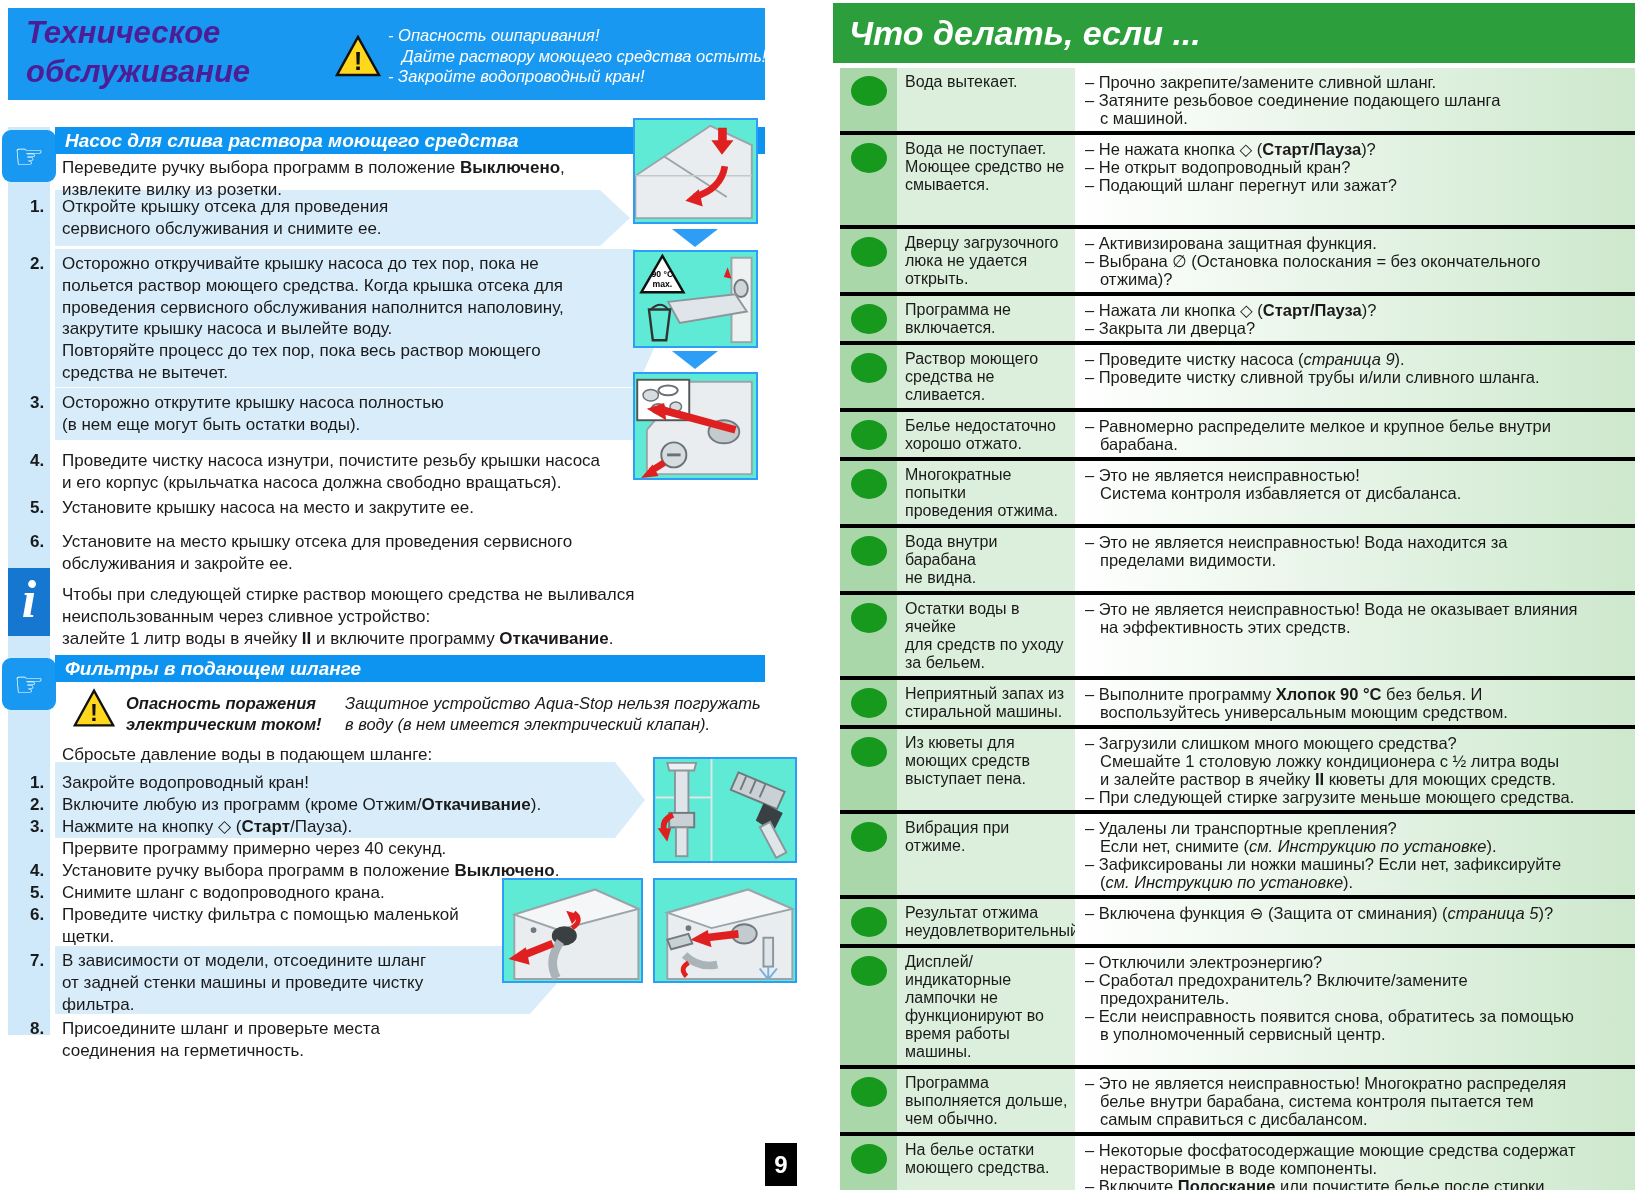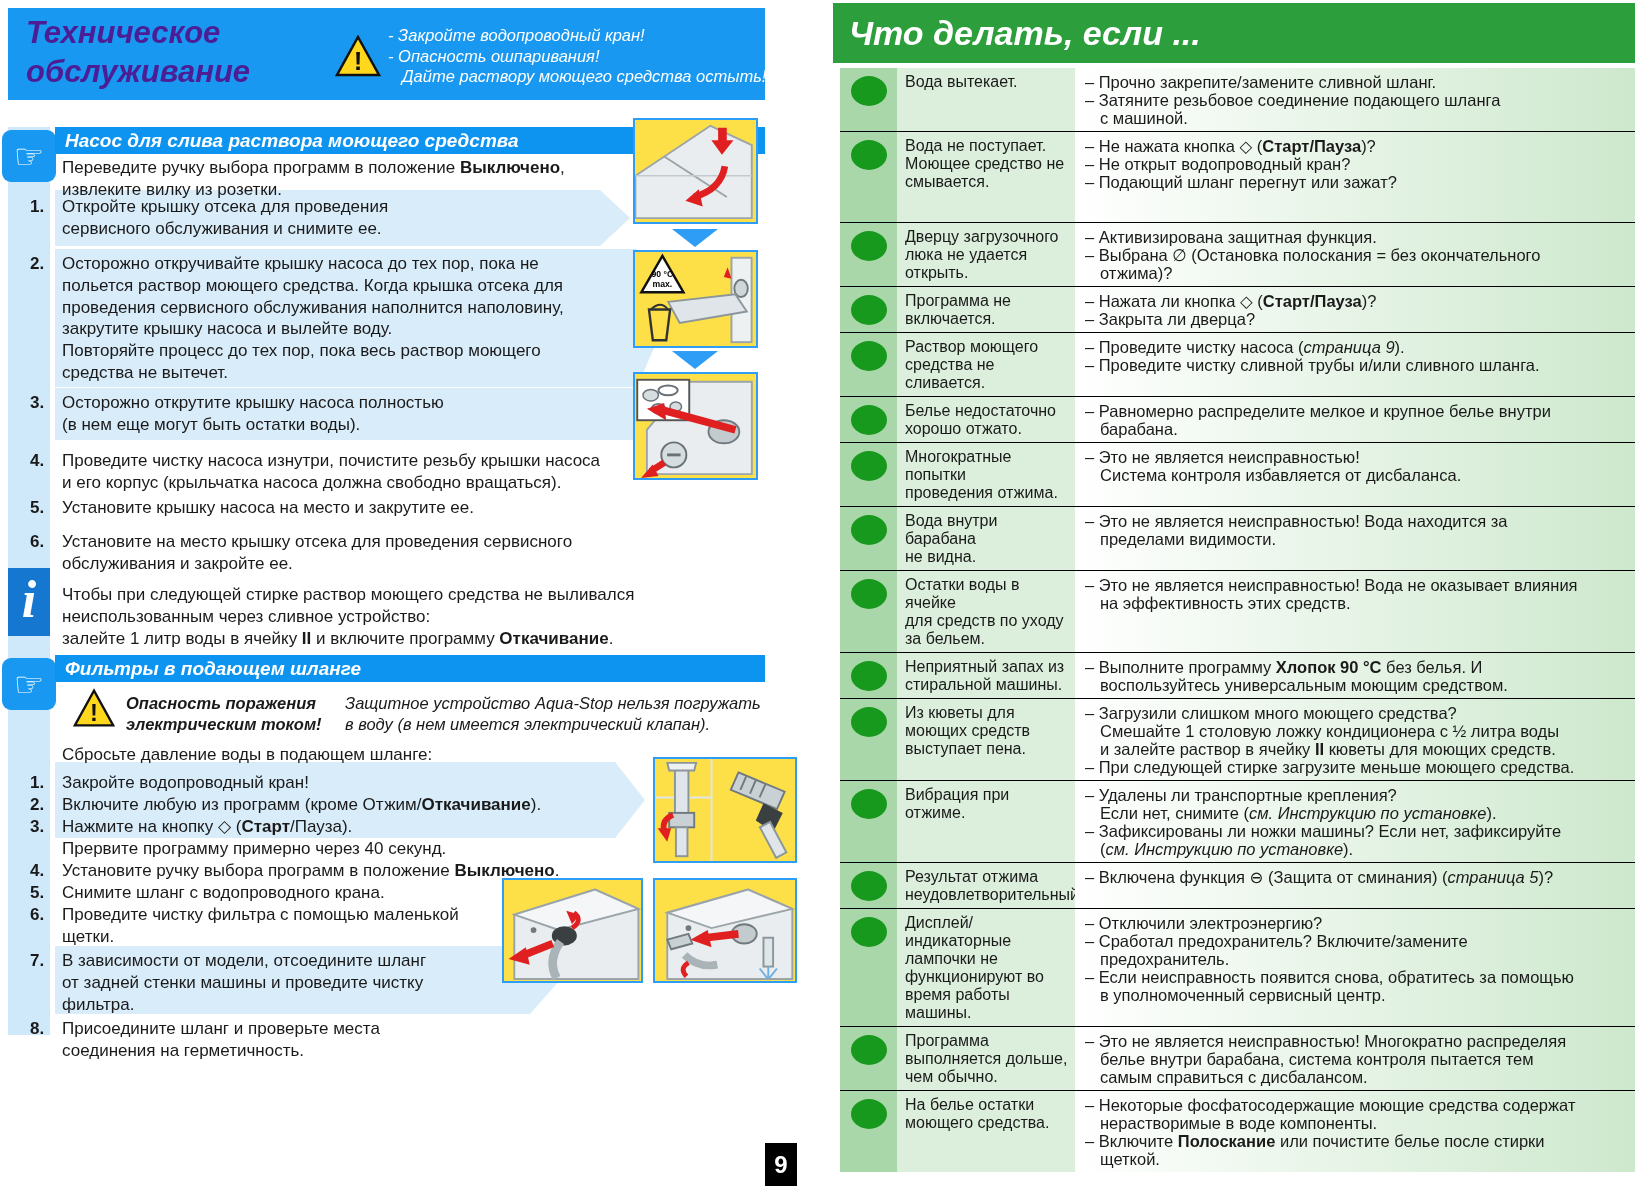--- a/index.html
+++ b/index.html
@@ -62,42 +62,42 @@
   .steps-filt .step:nth-child(8){top:1018px;}
 
   .lp-note{position:absolute;left:62px;top:584px;width:620px;white-space:pre-line;}
   .lp-warnrow-tri{position:absolute;left:73px;top:688px;}
   .lp-warn-bold{position:absolute;left:126px;top:693px;width:215px;font-weight:bold;font-style:italic;
     white-space:pre-line;font-size:16.5px;}
   .lp-warn-text{position:absolute;left:345px;top:693px;width:425px;font-style:italic;
     white-space:pre-line;font-size:16.5px;}
   .lp-lead{position:absolute;left:62px;top:744px;width:500px;}
 
-  .fig{position:absolute;border:2px solid #2e9df5;background:#fde047;box-sizing:border-box;}
+  .fig{position:absolute;border:2px solid #2e9df5;background:#5eead4;box-sizing:border-box;}
   .figA{left:633px;top:118px;width:125px;height:106px;}
   .figB{left:633px;top:250px;width:125px;height:98px;}
   .figC{left:633px;top:372px;width:125px;height:108px;}
   .figF{left:653px;top:757px;width:144px;height:106px;}
   .figL{left:502px;top:878px;width:141px;height:105px;}
   .figR{left:653px;top:878px;width:144px;height:105px;}
   .chev{position:absolute;width:0;height:0;border-left:23px solid transparent;
     border-right:23px solid transparent;border-top:18px solid #2e9df5;}
   .chevA{left:672px;top:229px;} .chevB{left:672px;top:351px;}
 
   .page-badge{position:absolute;background:#000;color:#fff;font-weight:bold;
     text-align:center;}
   .badge9{left:765px;top:1143px;width:32px;height:43px;font-size:24px;line-height:43px;}
 
   
   .page-right{position:absolute;left:833px;top:0;width:802px;height:1190px;background:#fff;}
   .rp-header{position:absolute;left:0;top:3px;width:802px;height:60px;background:#2d9e3c;}
   .rp-title{color:#fff;font-weight:bold;font-style:italic;font-size:34px;line-height:60px;padding-left:16px;}
   .rp-table{position:absolute;left:7px;top:68px;width:795px;}
   .rp-row{display:grid;grid-template-columns:57px 178px 1fr;}
-  .rp-row + .rp-row{border-top:1px solid #000000;}
+  .rp-row + .rp-row{border-top:4px solid #000000;}
   .cell-strip{background:#a9d7a9;}
   .bullet{display:block;width:36px;height:30px;border-radius:50%;background:#17991d;margin:8px auto 0;}
   .cell-prob{background:#dcefdc;padding:5px 4px 4px 8px;font-size:16px;line-height:18px;white-space:pre-line;}
   .cell-sol{background:linear-gradient(90deg,#ffffff 0%,#cde8cd 100%);padding:5px 6px 4px 10px;
     font-size:16.5px;line-height:18px;}
   .sol-item{padding-left:15px;text-indent:-15px;white-space:pre-line;}
   .rp-row:nth-child(1){min-height:58px;}  .rp-row:nth-child(2){min-height:90px;}
   .rp-row:nth-child(3){min-height:58px;}  .rp-row:nth-child(4){min-height:42px;}
   .rp-row:nth-child(5){min-height:42px;}  .rp-row:nth-child(6){min-height:44px;}
   .rp-row:nth-child(7){min-height:42px;}  .rp-row:nth-child(8){min-height:42px;}
@@ -118,23 +118,23 @@
   <div class="lp-header">
     <div class="lp-title">Техническое
 обслуживание</div>
     <div class="lp-warn-tri">
       <svg width="46" height="42" viewBox="0 0 46 42">
           <polygon points="23,2 44,40 2,40" fill="#ffd71c" stroke="#111" stroke-width="2.5"></polygon>
           <text x="23" y="35" text-anchor="middle" font-size="26" font-weight="bold" fill="#111">!</text>
         </svg>
     </div>
     <div class="lp-warns">
-        <div class="warn-item">- Закройте водопроводный кран!</div>
         <div class="warn-item">- Опасность ошпаривания!
 Дайте раствору моющего средства остыть!</div>
+        <div class="warn-item">- Закройте водопроводный кран!</div>
       </div>
   </div>
 
   <div class="lp-strip"></div>
   <div class="lp-tab tab1"><span>☞</span></div>
   <div class="lp-tab tab2"><span>☞</span></div>
 
   <div class="band band1">Насос для слива раствора моющего средства</div>
 
   <div class="hl-arrow a1"></div>

